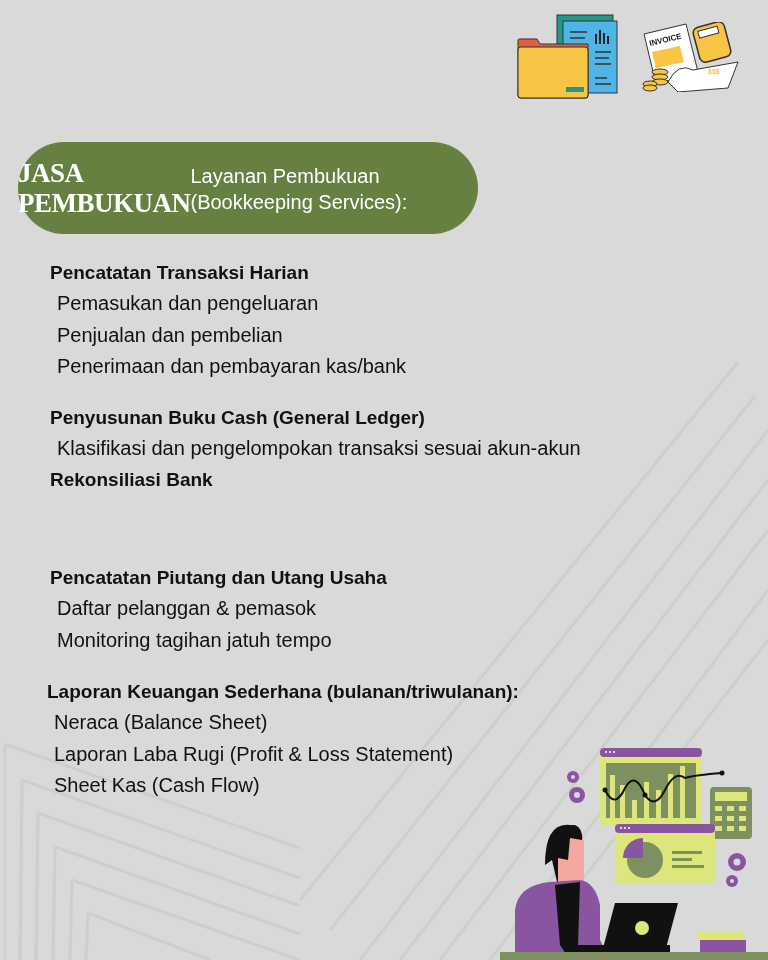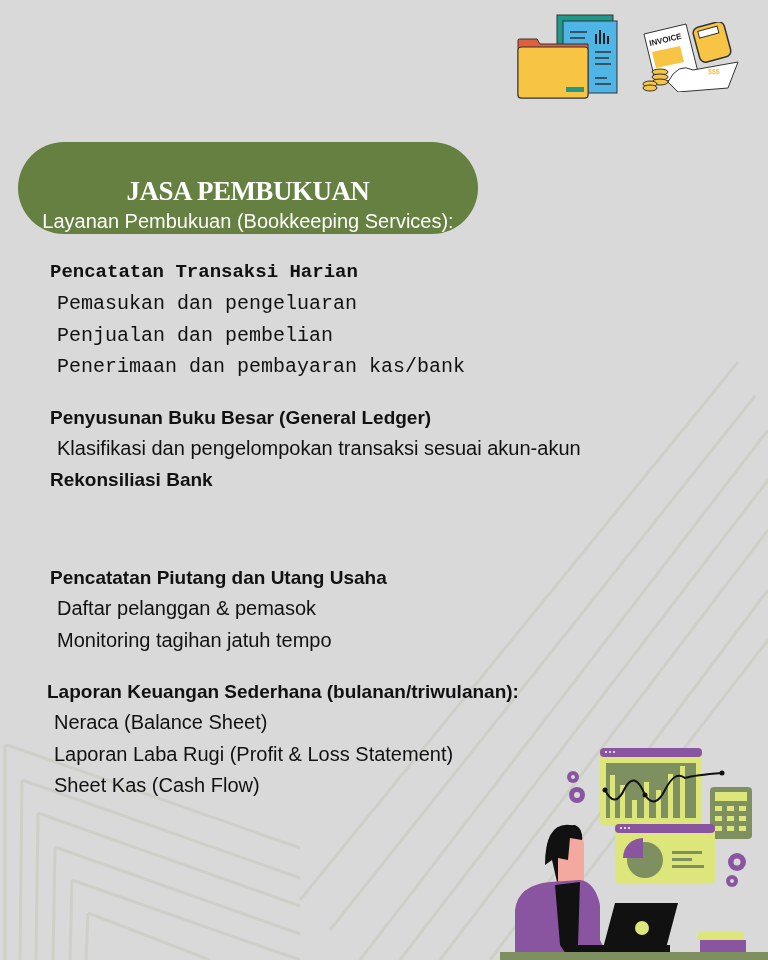--- a/index.html
+++ b/index.html
@@ -7,21 +7,21 @@
     width: 768px; height: 960px; overflow: hidden;
     background: #d9d9d9;
     position: relative;
     font-family: "Liberation Sans", "DejaVu Sans", sans-serif;
     color: #111;
   }
   .bg-lines { position: absolute; left: 0; top: 0; width: 768px; height: 960px; z-index: 0; }
   .header-pill {
     position: absolute; left: 18px; top: 142px; width: 460px; height: 92px;
     background: #658041; border-radius: 46px;
-    display: flex; flex-direction: column; align-items: center; justify-content: flex-end;
+    display: flex; flex-direction: row; align-items: center; justify-content: flex-end;
     z-index: 2;
   }
   .header-title {
     font-family: "Liberation Serif", "DejaVu Serif", serif;
     font-weight: bold; color: #fff; font-size: 27px; letter-spacing: -0.5px;
     line-height: 30px;
   }
   .header-subtitle {
     color: #ffffff; font-size: 20px; line-height: 26px; margin-top: 2px; font-weight: normal;
   }
@@ -93,28 +93,28 @@
   <ellipse cx="12" cy="62" rx="7" ry="3" fill="#f7c443" stroke="#333" stroke-width="1"></ellipse>
   <ellipse cx="12" cy="66" rx="7" ry="3" fill="#f7c443" stroke="#333" stroke-width="1"></ellipse>
 </svg>
 
 <div class="header-pill">
   <div class="header-title">JASA PEMBUKUAN</div>
   <div class="header-subtitle">Layanan Pembukuan (Bookkeeping Services):</div>
 </div>
 
 <div class="content">
-  <div class="section" style="left:50px;top:257px;font-family:Liberation Mono, monospace;">
+  <div class="section" style="left:50px;top:257px;">
     <div class="section-heading">Pencatatan Transaksi Harian</div>
     <div class="section-item">Pemasukan dan pengeluaran</div>
     <div class="section-item">Penjualan dan pembelian</div>
     <div class="section-item">Penerimaan dan pembayaran kas/bank</div>
   </div>
   <div class="section" style="left:50px;top:402px;">
-    <div class="section-heading">Penyusunan Buku Besar (General Ledger)</div>
+    <div class="section-heading">Penyusunan Buku Cash (General Ledger)</div>
     <div class="section-item">Klasifikasi dan pengelompokan transaksi sesuai akun-akun</div>
   </div>
   <div class="section" style="left:50px;top:464px;">
     <div class="section-heading">Rekonsiliasi Bank</div>
   </div>
   <div class="section" style="left:50px;top:562px;">
     <div class="section-heading">Pencatatan Piutang dan Utang Usaha</div>
     <div class="section-item">Daftar pelanggan &amp; pemasok</div>
     <div class="section-item">Monitoring tagihan jatuh tempo</div>
   </div>

